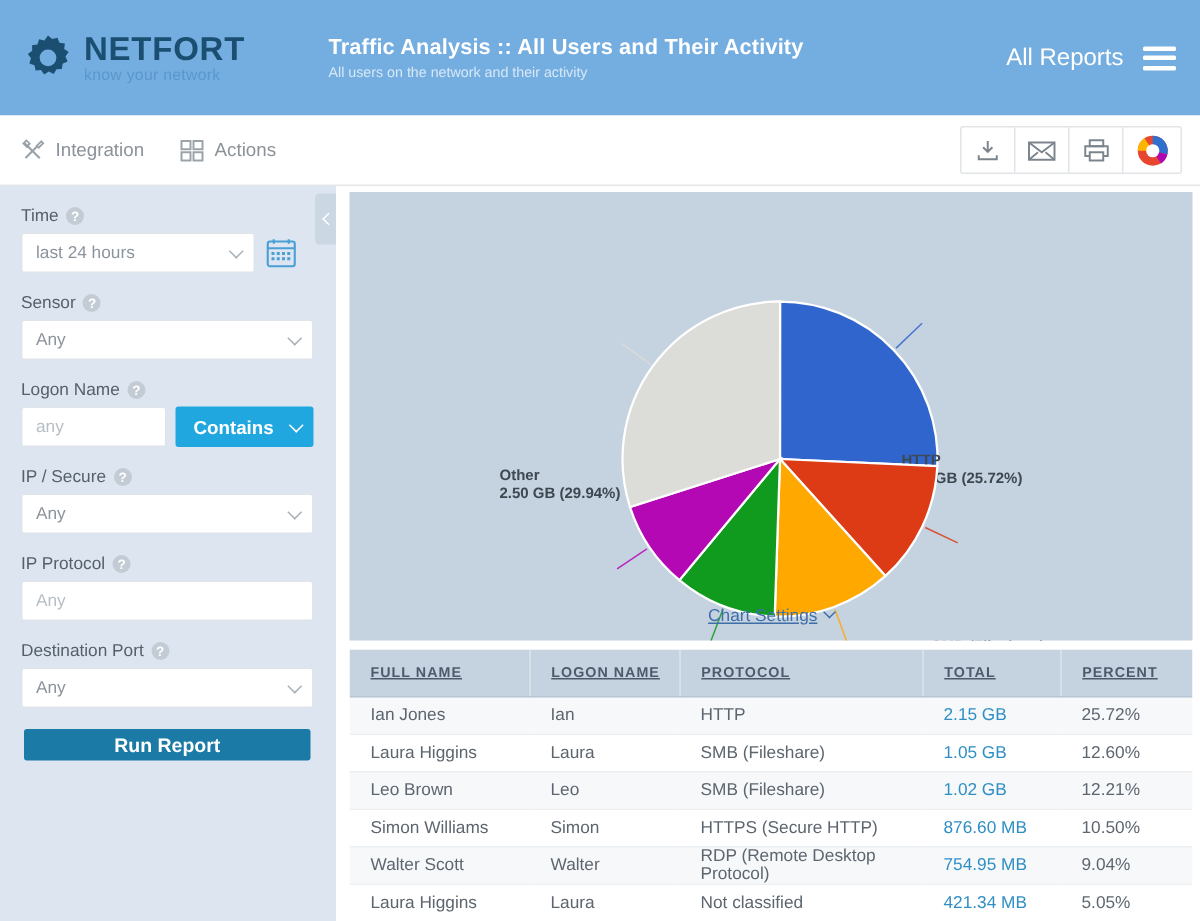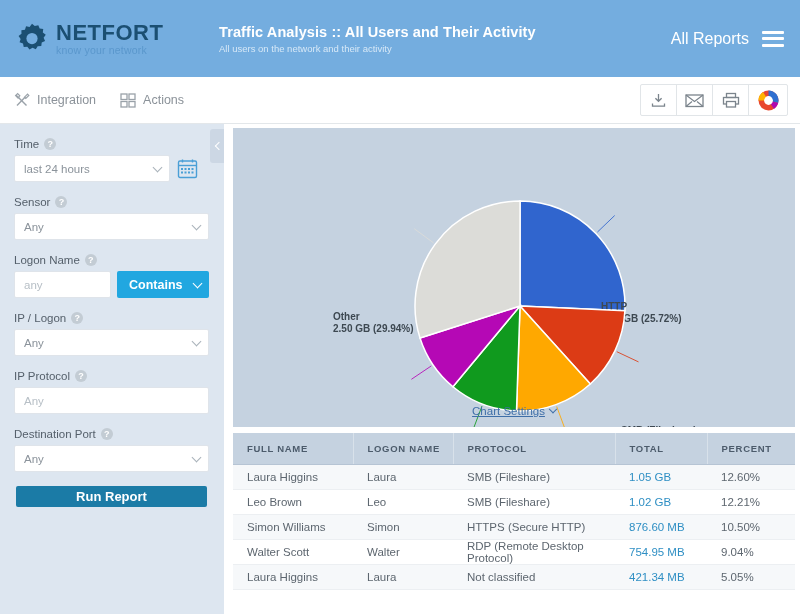--- a/index.html
+++ b/index.html
@@ -182,20 +182,21 @@
     width: 562px; height: 181px; overflow: hidden;
   }
   table { border-collapse: collapse; width: 562px; table-layout: fixed; }
   thead th {
     background: #c5d2e0; color: #4c5b6b;
     font-size: 9.5px; font-weight: bold; letter-spacing: 0.7px;
     text-align: left; height: 31px;
     padding: 0 0 0 14px;
     border-right: 1px solid #d8e1ea;
     border-bottom: 1px solid #b6c4d4;
+    text-decoration: underline;
   }
   thead th:last-child { border-right: none; }
   tbody td {
     font-size: 11.5px; color: #5d666f; height: 25px;
     padding: 0 0 0 14px;
     border-bottom: 1px solid #eceff2;
   }
   tbody tr:nth-child(odd) { background: #f6f8fa; }
   tbody tr:nth-child(even) { background: #ffffff; }
   td.total { color: #2f8fc4; }
@@ -343,21 +344,21 @@
         </div>
         <div class="contains-btn">
           <span>Contains</span>
           <span class="chev"></span>
         </div>
       </div>
     </div>
 
     <div class="field">
       <div class="field-label">
-        <span>IP / Logon</span>
+        <span>IP / Secure</span>
         <span class="qmark">?</span>
       </div>
       <div class="ctrl-row">
         <div class="select-box">
           <span>Any</span>
           <span class="chev"></span>
         </div>
       </div>
     </div>
 
@@ -450,20 +451,27 @@
         <tr id="head-row">
             <th>FULL NAME</th>
             <th>LOGON NAME</th>
             <th>PROTOCOL</th>
             <th>TOTAL</th>
             <th>PERCENT</th>
           </tr>
       </thead>
       <tbody id="body-rows">
           <tr>
+            <td>Ian Jones</td>
+            <td>Ian</td>
+            <td>HTTP</td>
+            <td class="total">2.15 GB</td>
+            <td>25.72%</td>
+          </tr>
+          <tr>
             <td>Laura Higgins</td>
             <td>Laura</td>
             <td>SMB (Fileshare)</td>
             <td class="total">1.05 GB</td>
             <td>12.60%</td>
           </tr>
           <tr>
             <td>Leo Brown</td>
             <td>Leo</td>
             <td>SMB (Fileshare)</td>

